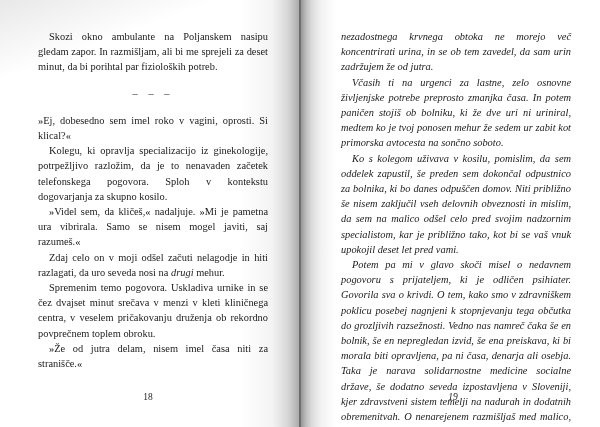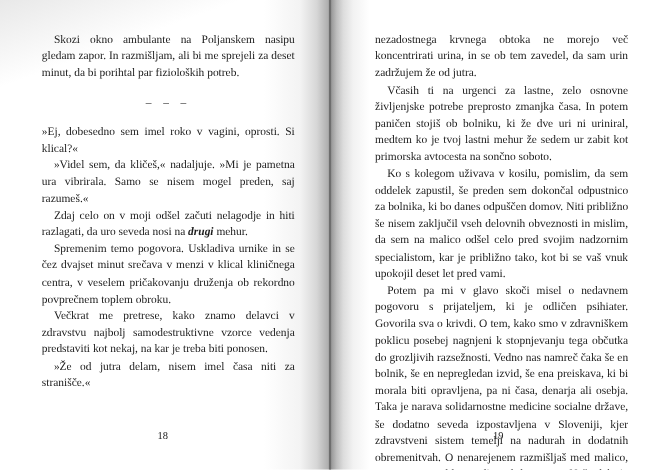--- a/index.html
+++ b/index.html
@@ -19,69 +19,70 @@
     .page-left {
       background: linear-gradient(90deg, #ffffff 0%, #ffffff 80%, #f3f3f3 91%, #d6d6d6 96%, #a8a8a8 100%);
     }
     .page-left::before {
       content: ""; position: absolute; left: 0; top: 0; width: 300px; height: 90px;
       background: linear-gradient(160deg, #e8e8e8 0%, rgba(255,255,255,0) 40%);
       pointer-events: none;
     }
     .page-right {
       background: linear-gradient(90deg, #8f8f8f 0%, #bdbdbd 2%, #dcdcdc 4%, #f2f2f2 7%, #ffffff 12%, #ffffff 100%);
+      font-style: italic;
     }
     .gutter-line {
       position: absolute; left: 299px; top: 0; width: 2px; height: 427px;
       background: #6e6e6e;
     }
     .text-block {
       position: absolute; width: 230px;
       font-size: 10.4px; line-height: 15.2px;
       text-align: justify;
     }
     .page-left .text-block { left: 38px; top: 29px; }
     .page-right .text-block { left: 341px; top: 29px; left: 41px; }
     .text-block p { margin: 0; text-indent: 11px; hyphens: manual; }
     .text-block p.no-indent { text-indent: 0; }
     .scene-break {
       text-align: center; margin: 11px 0 12px 0; letter-spacing: 4px; font-size: 10.4px;
     }
-    em { font-style: italic; font-weight: bold; }
+    em { font-style: italic; }
     .page-number {
       position: absolute; bottom: 25px; width: 100%; text-align: center;
       font-size: 9.5px; color: #222;
     }
     .page-left .page-number { left: -2px; }
     .page-right .page-number { left: 3px; }
   </style>
 </head>
 <body>
 
 <div class="spread">
 
   <div class="page page-left">
     <div class="text-block">
       <p>Skozi okno ambulante na Poljanskem nasipu gledam zapor. In razmišljam, ali bi me sprejeli za deset minut, da bi porihtal par fizioloških potreb.</p>
       <div class="scene-break">– – –</div>
       <p class="no-indent">»Ej, dobesedno sem imel roko v vagini, oprosti. Si klical?«</p>
-      <p>»Videl sem, da kličeš,« nadaljuje. »Mi je pametna ura vibrirala. Samo se nisem mogel preden, saj razumeš.«</p>
+      <p>Kolegu, ki opravlja specializacijo iz ginekologije, potrpežljivo razložim, da je to nenavaden začetek telefonskega pogovora. Sploh v kontekstu dogovarjanja za skupno kosilo.</p>
+      <p>»Videl sem, da kličeš,« nadaljuje. »Mi je pametna ura vibrirala. Samo se nisem mogel javiti, saj razumeš.«</p>
       <p><span>Zdaj celo on v moji odšel začuti nelagodje in hiti razlagati, da uro seveda nosi na </span><em>drugi</em><span> mehur.</span></p>
-      <p>Spremenim temo pogovora. Uskladiva urnike in se čez dvajset minut srečava v menzi v klical kliničnega centra, v veselem pričakovanju druženja ob rekordno povprečnem toplem obroku.</p>
-      <p>Večkrat me pretrese, kako znamo delavci v zdravstvu najbolj samodestruktivne vzorce vedenja predstaviti kot nekaj, na kar je treba biti ponosen.</p>
+      <p>Spremenim temo pogovora. Uskladiva urnike in se čez dvajset minut srečava v menzi v kleti kliničnega centra, v veselem pričakovanju druženja ob rekordno povprečnem toplem obroku.</p>
       <p>»Že od jutra delam, nisem imel časa niti za stranišče.«</p>
 
     </div>
     <div class="page-number">18</div>
   </div>
 
   <div class="page page-right">
     <div class="text-block">
       <p class="no-indent">nezadostnega krvnega obtoka ne morejo več koncentrirati urina, in se ob tem zavedel, da sam urin zadržujem že od jutra.</p>
-      <p>Včasih ti na urgenci za lastne, zelo osnovne življenjske potrebe preprosto zmanjka časa. In potem paničen stojiš ob bolniku, ki že dve uri ni uriniral, medtem ko je tvoj lastni mehur že sedem ur zabit kot primorska avtocesta na sončno soboto.</p>
+      <p>Včasih ti na urgenci za lastne, zelo osnovne življenjske potrebe preprosto zmanjka časa. In potem paničen stojiš ob bolniku, ki že dve uri ni uriniral, medtem ko je tvoj ponosen mehur že sedem ur zabit kot primorska avtocesta na sončno soboto.</p>
       <p>Ko s kolegom uživava v kosilu, pomislim, da sem oddelek zapustil, še preden sem dokončal odpustnico za bolnika, ki bo danes odpuščen domov. Niti približno še nisem zaključil vseh delovnih obveznosti in mislim, da sem na malico odšel celo pred svojim nadzornim specialistom, kar je približno tako, kot bi se vaš vnuk upokojil deset let pred vami.</p>
       <p>Potem pa mi v glavo skoči misel o nedavnem pogovoru s prijateljem, ki je odličen psihiater. Govorila sva o krivdi. O tem, kako smo v zdravniškem poklicu posebej nagnjeni k stopnjevanju tega občutka do grozljivih razsežnosti. Vedno nas namreč čaka še en bolnik, še en nepregledan izvid, še ena preiskava, ki bi morala biti opravljena, pa ni časa, denarja ali osebja. Taka je narava solidarnostne medicine socialne države, še dodatno seveda izpostavljena v Sloveniji, kjer zdravstveni sistem temelji na nadurah in dodatnih obremenitvah. O nenarejenem razmišljaš med malico, na prosto popoldne, tudi med dopustom. Naše delo je pač težko spontano spustiti iz rok ob 15.29 in oditi domov. Nemalokrat te služba zasleduje. Če ne fizično, pa vsaj v mislih. Navzven je to velikokrat prikrito, kar morda niti ni tako slabo.</p>
     </div>
     <div class="page-number">19</div>
   </div>
 
   <div class="gutter-line"></div>
 </div>
 
 </body></html>

